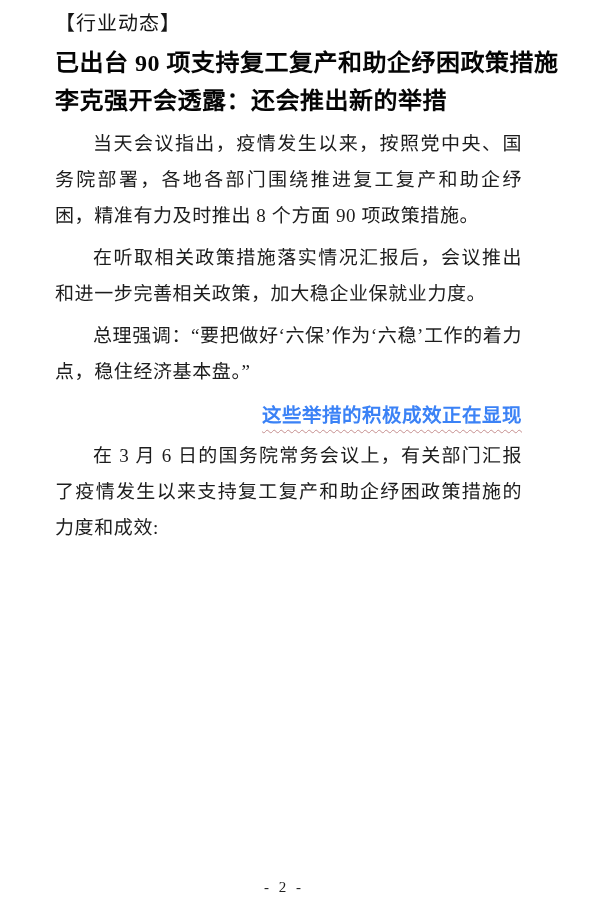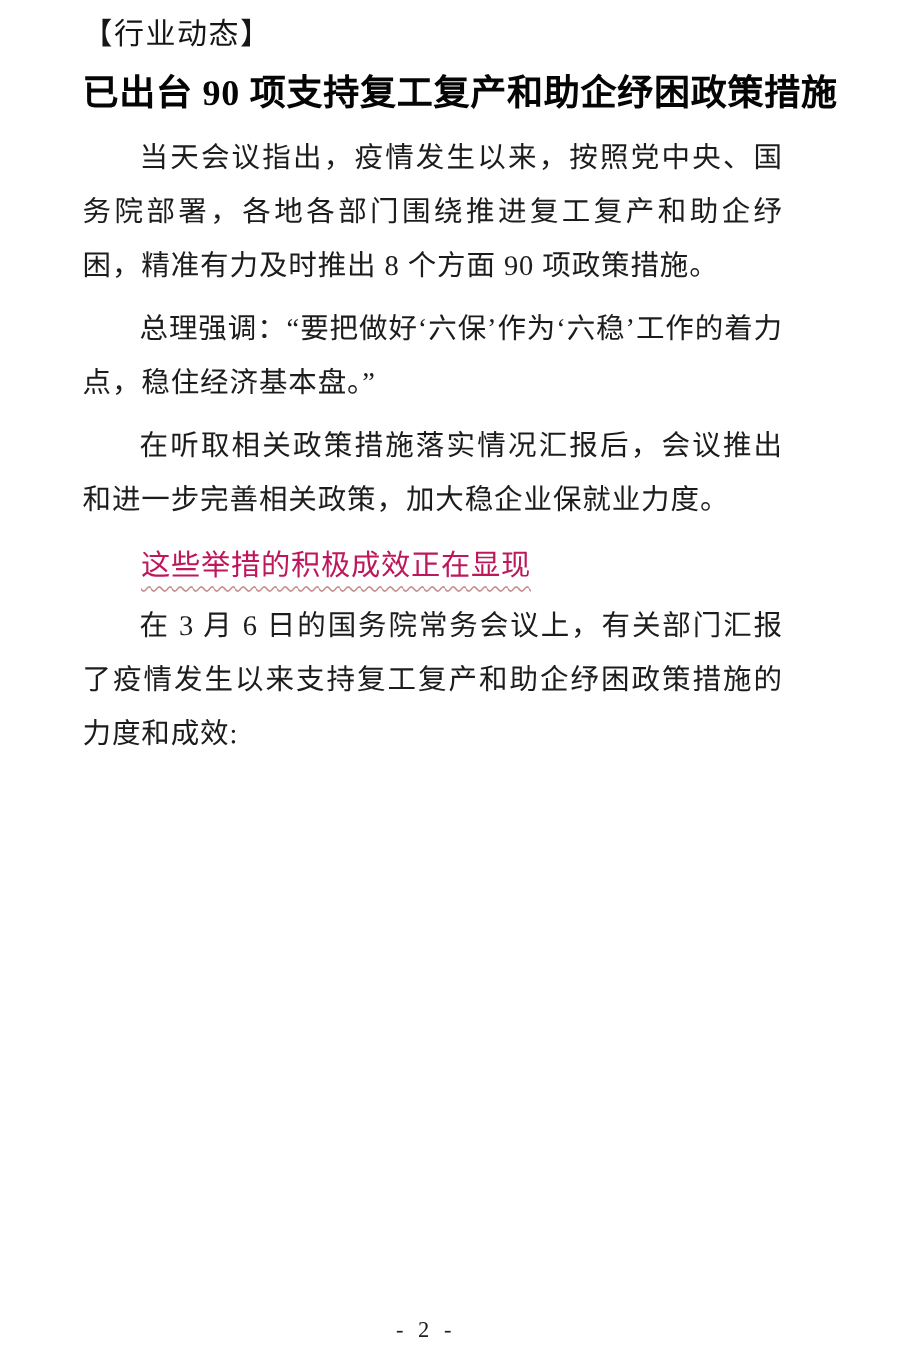--- a/index.html
+++ b/index.html
@@ -42,59 +42,61 @@
     line-height:36px;
     letter-spacing:0.6px;
     text-indent:2em;
     text-align:justify;
     color:#1c1c1c;
   }
   .body-p.first{margin-top:14px;}
   .subheading{
     margin:8px 0 6px;
     font-family:"Liberation Sans","DejaVu Sans",sans-serif;
-    font-weight:400;
+    font-weight:700;
     font-size:19.5px;
     line-height:34px;
     letter-spacing:0.5px;
     text-indent:2em;
-    color:#be185d;
+    color:#3b82f6;
     text-decoration-line:underline;
     text-decoration-style:wavy;
     text-decoration-color:var(--wavy);
     text-decoration-thickness:1px;
     text-underline-offset:7px;
+    text-align:right;
   }
   .page-footer{
     position:absolute;
     left:0;right:0;bottom:12px;
     text-align:center;
     font-size:15px;
     letter-spacing:3px;
     color:#202020;
     font-family:"Liberation Serif","DejaVu Serif",serif;
   }
 </style>
 </head>
 <body>
 
 <div class="page">
 
   <div class="section-tag">【行业动态】</div>
 
   <div class="title-block">
     <div class="title">已出台 90 项支持复工复产和助企纾困政策措施</div>
+    <div class="title">李克强开会透露：还会推出新的举措</div>
   </div>
 
 
   <p class="body-p">当天会议指出，疫情发生以来，按照党中央、国务院部署，各地各部门围绕推进复工复产和助企纾困，精准有力及时推出 8 个方面 90 项政策措施。</p>
 
+  <p class="body-p">在听取相关政策措施落实情况汇报后，会议推出和进一步完善相关政策，加大稳企业保就业力度。</p>
+
   <p class="body-p">总理强调：“要把做好‘六保’作为‘六稳’工作的着力点，稳住经济基本盘。”</p>
-
-  <p class="body-p">在听取相关政策措施落实情况汇报后，会议推出和进一步完善相关政策，加大稳企业保就业力度。</p>
 
   <div class="subheading">这些举措的积极成效正在显现</div>
 
 
   <p class="body-p">在 3 月 6 日的国务院常务会议上，有关部门汇报了疫情发生以来支持复工复产和助企纾困政策措施的力度和成效:</p>
 
   <div class="page-footer">- 2 -</div>
 
 </div>
 

